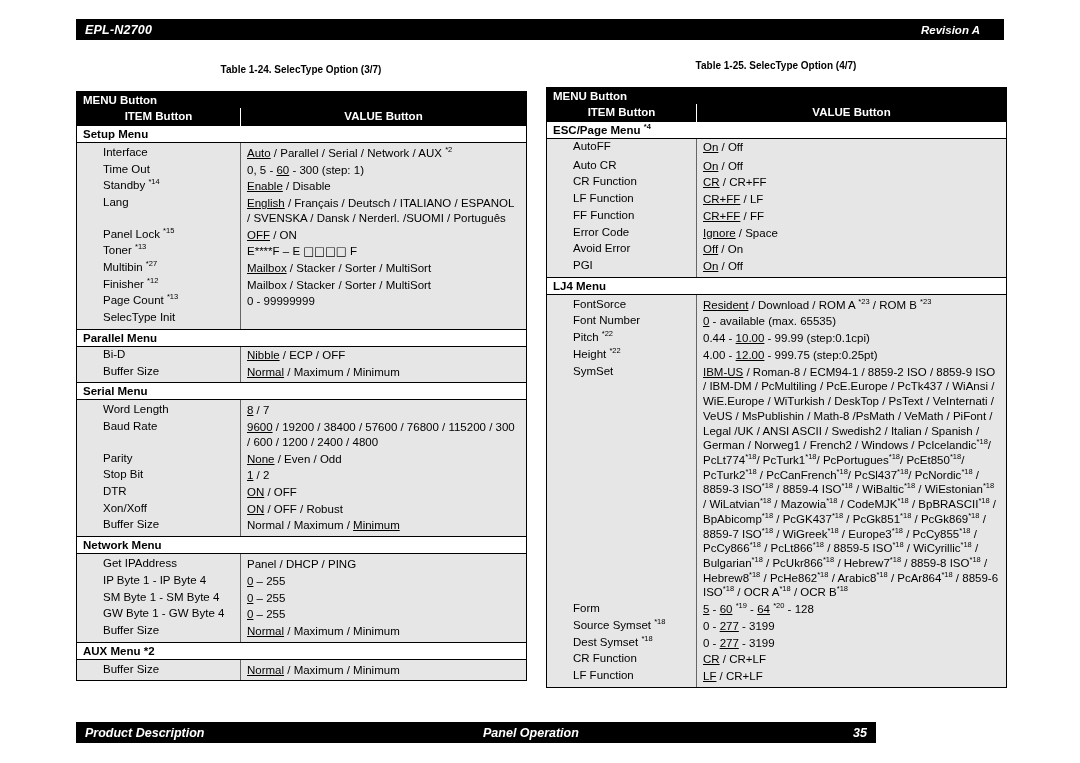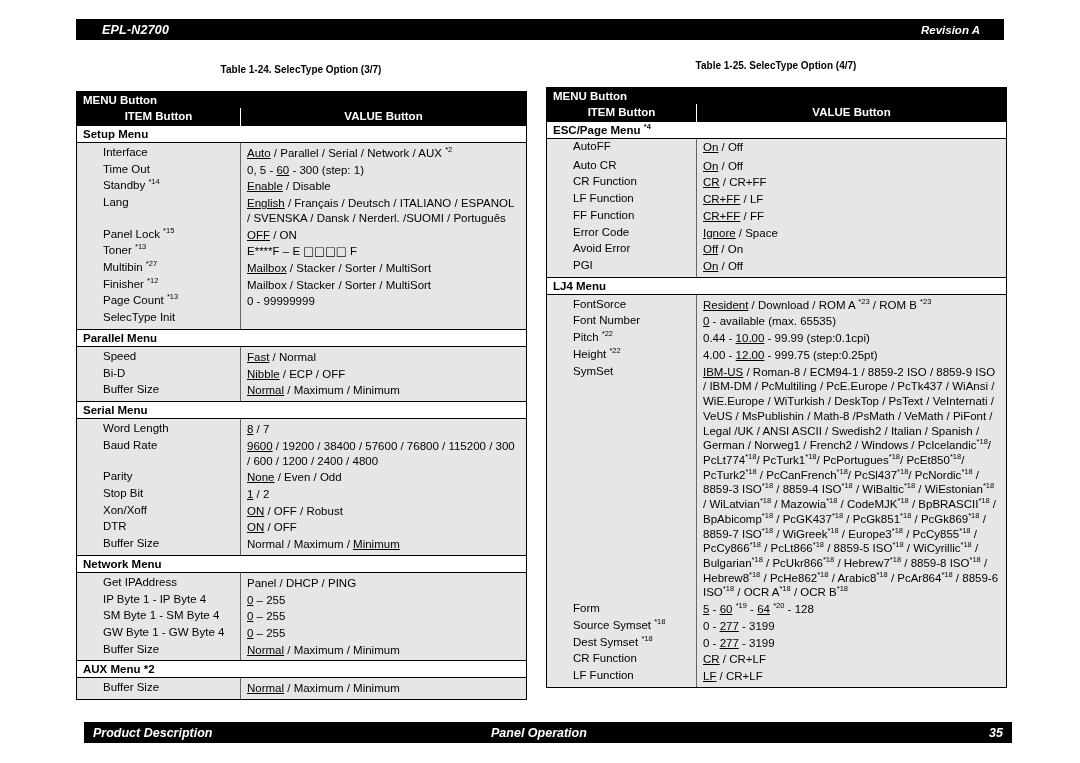--- a/index.html
+++ b/index.html
@@ -14,37 +14,37 @@
 
   
   .hdr-left {
     position: absolute; left: 76px; top: 19px;
     width: 828px; height: 21px;
     background: #000;
     display: flex; align-items: center;
   }
   .hdr-left .t {
     color: #fff; font-weight: bold; font-style: italic;
-    font-size: 12.5px; letter-spacing: .2px; padding-left: 26px;
+    font-size: 12.5px; letter-spacing: .2px; padding-left: 9px;
   }
   .hdr-right {
     position: absolute; left: 904px; top: 19px;
     width: 100px; height: 21px;
     background: #000;
     display: flex; align-items: center; justify-content: flex-end;
   }
   .hdr-right .t {
     color: #fff; font-weight: bold; font-style: italic;
     font-size: 11.5px; padding-right: 24px;
   }
 
   
   .footer {
-    position: absolute; left: 84px; top: 722px;
-    width: 928px; height: 21px;
+    position: absolute; left: 76px; top: 722px;
+    width: 800px; height: 21px;
     background: #000;
     text-decoration: underline;
   }
   .footer .f-l, .footer .f-c, .footer .f-r {
     position: absolute; top: 0; height: 21px;
     display: flex; align-items: center;
     color: #fff; font-weight: bold; font-style: italic; font-size: 12.5px;
   }
   .footer .f-l { left: 9px; }
   .footer .f-c { left: 407px; }
@@ -183,24 +183,20 @@
           <td class="item">Page Count <sup>*13</sup></td>
           <td class="val val-multi">0 - 99999999</td>
         </tr>
         <tr class="data pad-bot blockend">
           <td class="item">SelecType Init</td>
           <td class="val val-multi">&nbsp;</td>
         </tr>
         <tr class="sec">
           <td colspan="2">Parallel Menu</td>
         </tr>
-        <tr class="data pad-top">
-          <td class="item">Speed</td>
-          <td class="val val-multi"><u>Fast</u> / Normal</td>
-        </tr>
         <tr class="data">
           <td class="item">Bi-D</td>
           <td class="val val-multi"><u>Nibble</u> / ECP / OFF</td>
         </tr>
         <tr class="data pad-bot blockend">
           <td class="item">Buffer Size</td>
           <td class="val val-multi"><u>Normal</u> / Maximum / Minimum</td>
         </tr>
         <tr class="sec">
           <td colspan="2">Serial Menu</td>
@@ -215,26 +211,26 @@
         </tr>
         <tr class="data">
           <td class="item">Parity</td>
           <td class="val val-multi"><u>None</u> / Even / Odd</td>
         </tr>
         <tr class="data">
           <td class="item">Stop Bit</td>
           <td class="val val-multi"><u>1</u> / 2</td>
         </tr>
         <tr class="data">
+          <td class="item">DTR</td>
+          <td class="val val-multi"><u>ON</u> / OFF</td>
+        </tr>
+        <tr class="data">
           <td class="item">Xon/Xoff</td>
           <td class="val val-multi"><u>ON</u> / OFF / Robust</td>
-        </tr>
-        <tr class="data">
-          <td class="item">DTR</td>
-          <td class="val val-multi"><u>ON</u> / OFF</td>
         </tr>
         <tr class="data pad-bot blockend">
           <td class="item">Buffer Size</td>
           <td class="val val-multi">Normal / Maximum / <u>Minimum</u></td>
         </tr>
         <tr class="sec">
           <td colspan="2">Network Menu</td>
         </tr>
         <tr class="data pad-top">
           <td class="item">Get IPAddress</td>

